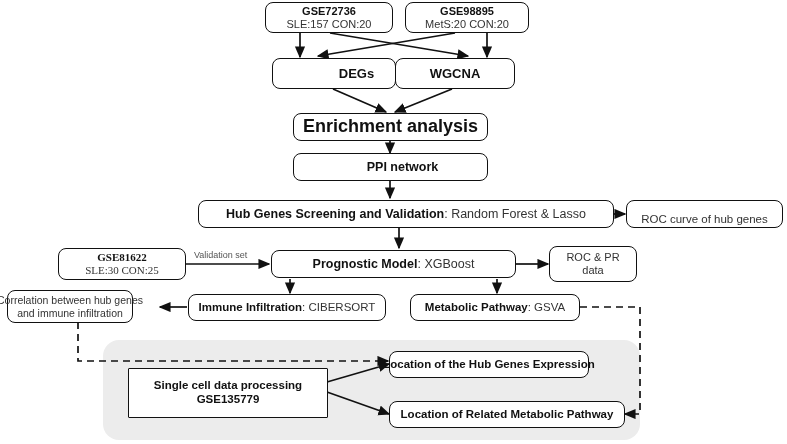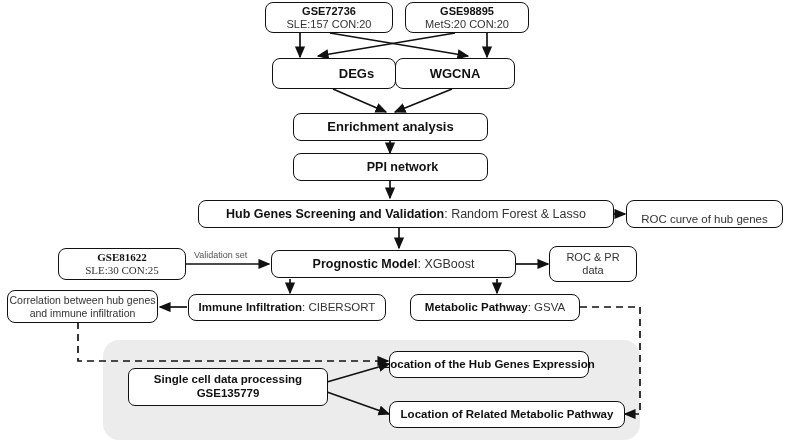--- a/index.html
+++ b/index.html
@@ -121,21 +121,21 @@
   </div>
 
   <div class="node" style="left:272px; top:58px; width:124px; height:31px; font-size:13px; font-weight:bold;padding-left:45px;">
     <span class="ln">DEGs</span>
   </div>
 
   <div class="node" style="left:395px; top:58px; width:120px; height:31px; font-size:13px; font-weight:bold;">
     <span class="ln">WGCNA</span>
   </div>
 
-  <div class="node" style="left:293px; top:113px; width:195px; height:28px; font-size:13px; font-weight:bold;align-items:center;">
+  <div class="node" style="left:293px; top:113px; width:195px; height:28px; font-size:18px; font-weight:bold;align-items:center;">
     <span class="ln">Enrichment analysis</span>
   </div>
 
   <div class="node" style="left:293px; top:153px; width:195px; height:28px; font-size:12.5px; font-weight:bold;padding-left:24px;">
     <span class="ln">PPI network</span>
   </div>
 
   <div class="node" style="left:198px; top:200px; width:416px; height:28px; font-size:12.5px;">
     <span class="ln">
       <span class="b">Hub Genes Screening and Validation</span><span class="r">: Random Forest &amp; Lasso</span>
@@ -159,38 +159,38 @@
     <span class="ln">
       <span class="b">Prognostic Model</span><span class="r">:  XGBoost</span>
     </span>
   </div>
 
   <div class="node" style="left:549px; top:246px; width:88px; height:36px; font-size:11px;">
     <span class="ln r">ROC &amp; PR</span>
     <span class="ln r">data</span>
   </div>
 
-  <div class="node" style="left:7px; top:290px; width:151px; height:33px; font-size:10.5px;">
+  <div class="node" style="left:7px; top:290px; width:126px; height:33px; font-size:10.5px;">
     <span class="ln r">Correlation between hub genes</span>
     <span class="ln r">and immune infiltration</span>
   </div>
 
   <div class="node" style="left:188px; top:294px; width:198px; height:27px; font-size:11.5px;">
     <span class="ln">
       <span class="b">Immune Infiltration</span><span class="r">:  CIBERSORT</span>
     </span>
   </div>
 
   <div class="node" style="left:410px; top:294px; width:170px; height:27px; font-size:11.5px;">
     <span class="ln">
       <span class="b">Metabolic Pathway</span><span class="r">:  GSVA</span>
     </span>
   </div>
 
-  <div class="node" style="left:128px; top:368px; width:200px; height:38px; font-size:11.5px; font-weight:bold; border-radius:7px;">
+  <div class="node" style="left:128px; top:368px; width:200px; height:50px; font-size:11.5px; font-weight:bold; border-radius:1px;">
     <span class="ln">Single cell data processing</span>
     <span class="ln">GSE135779</span>
   </div>
 
   <div class="node" style="left:389px; top:351px; width:200px; height:27px; font-size:11.5px; font-weight:bold;">
     <span class="ln">Location of the Hub Genes Expression</span>
   </div>
 
   <div class="node" style="left:389px; top:401px; width:236px; height:27px; font-size:11.5px; font-weight:bold;">
     <span class="ln">Location of Related Metabolic Pathway</span>

